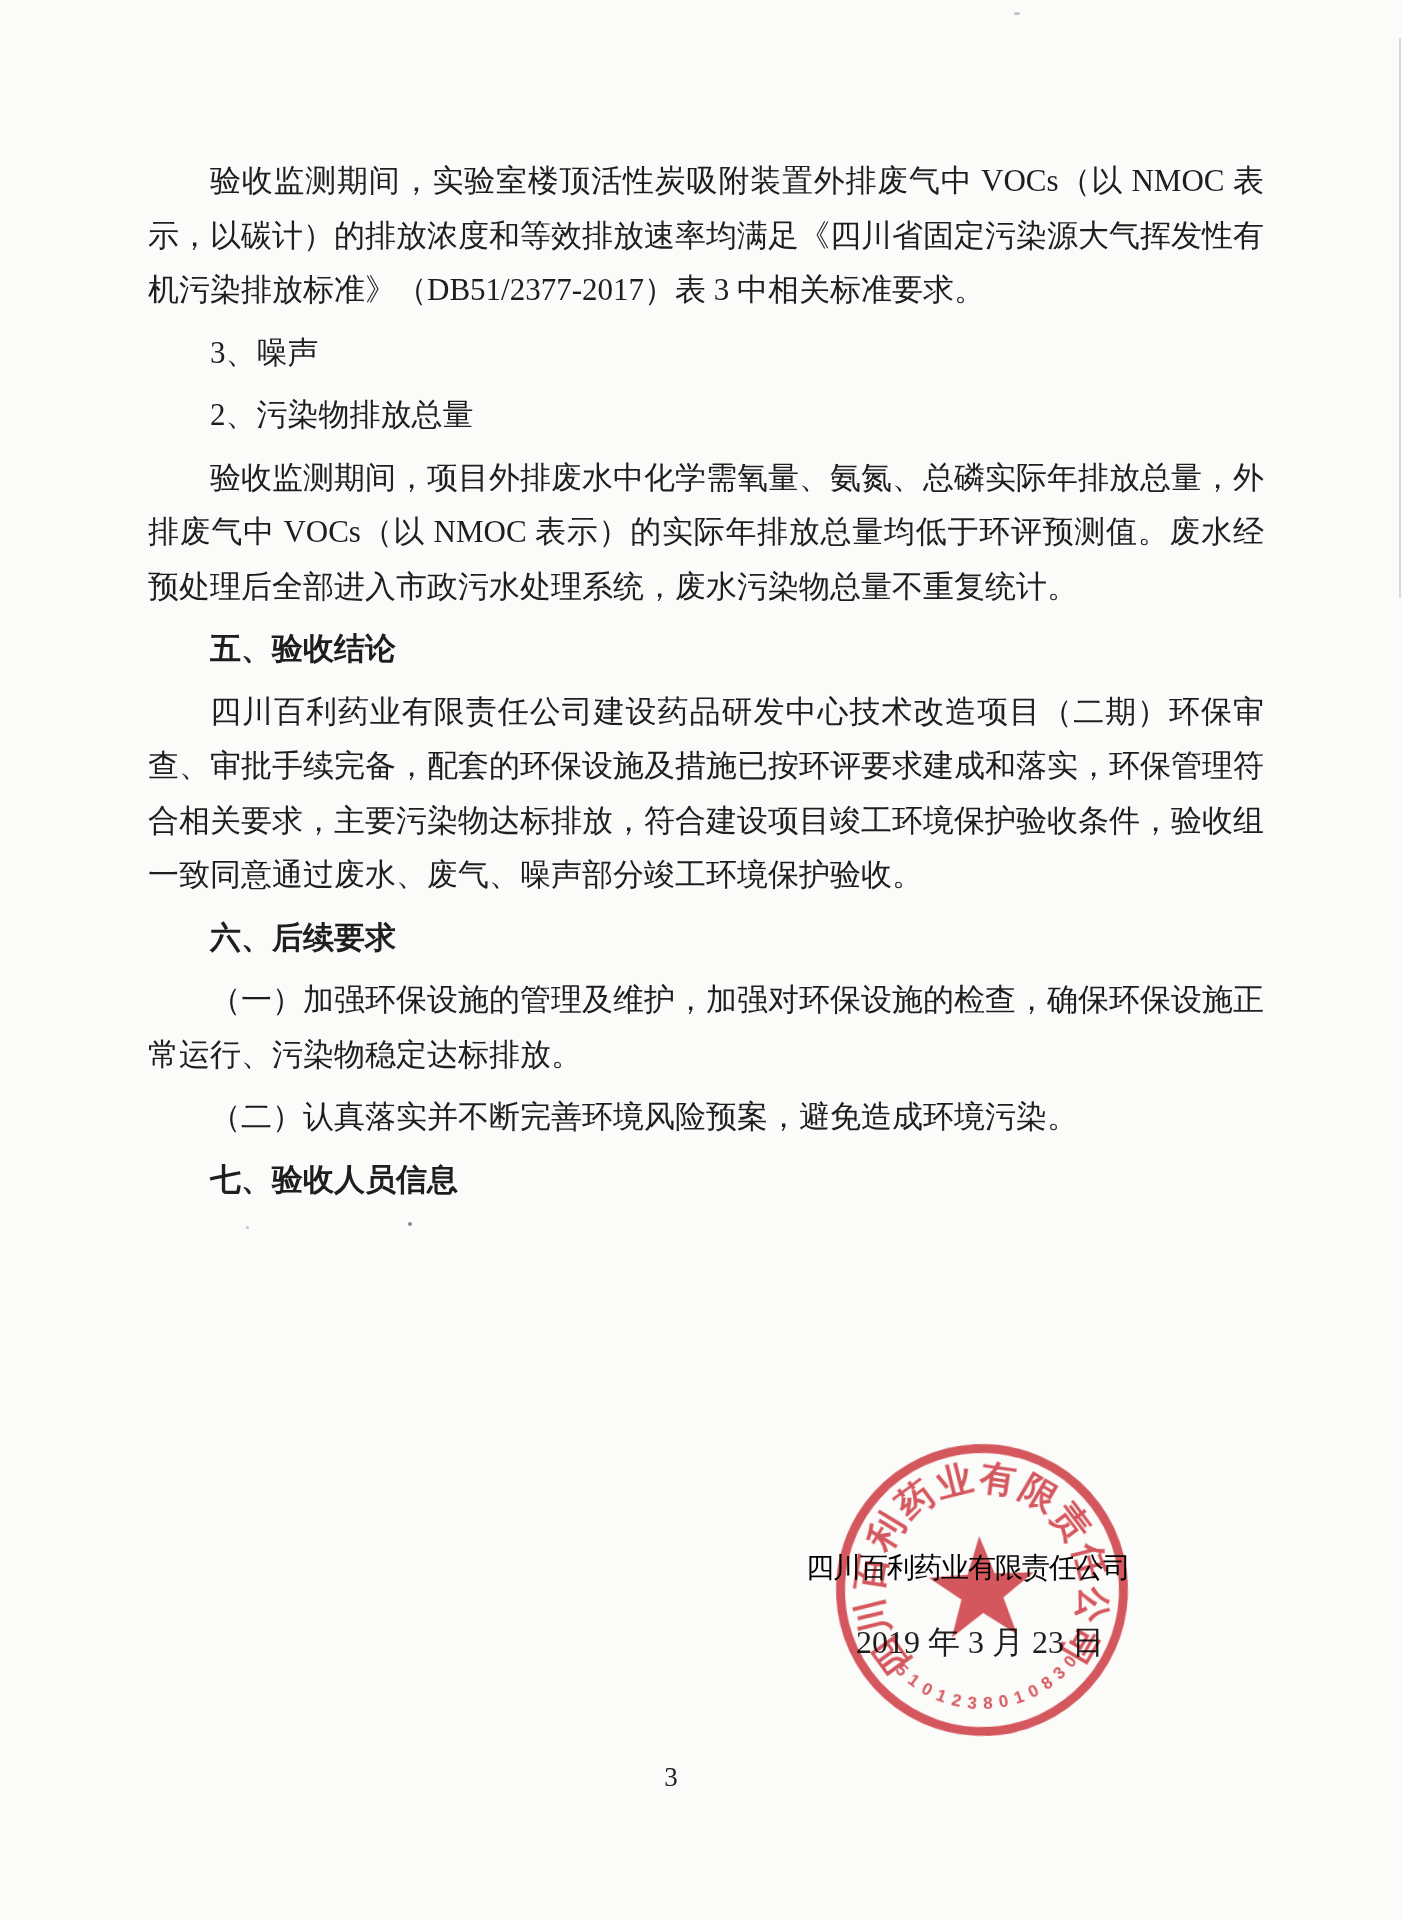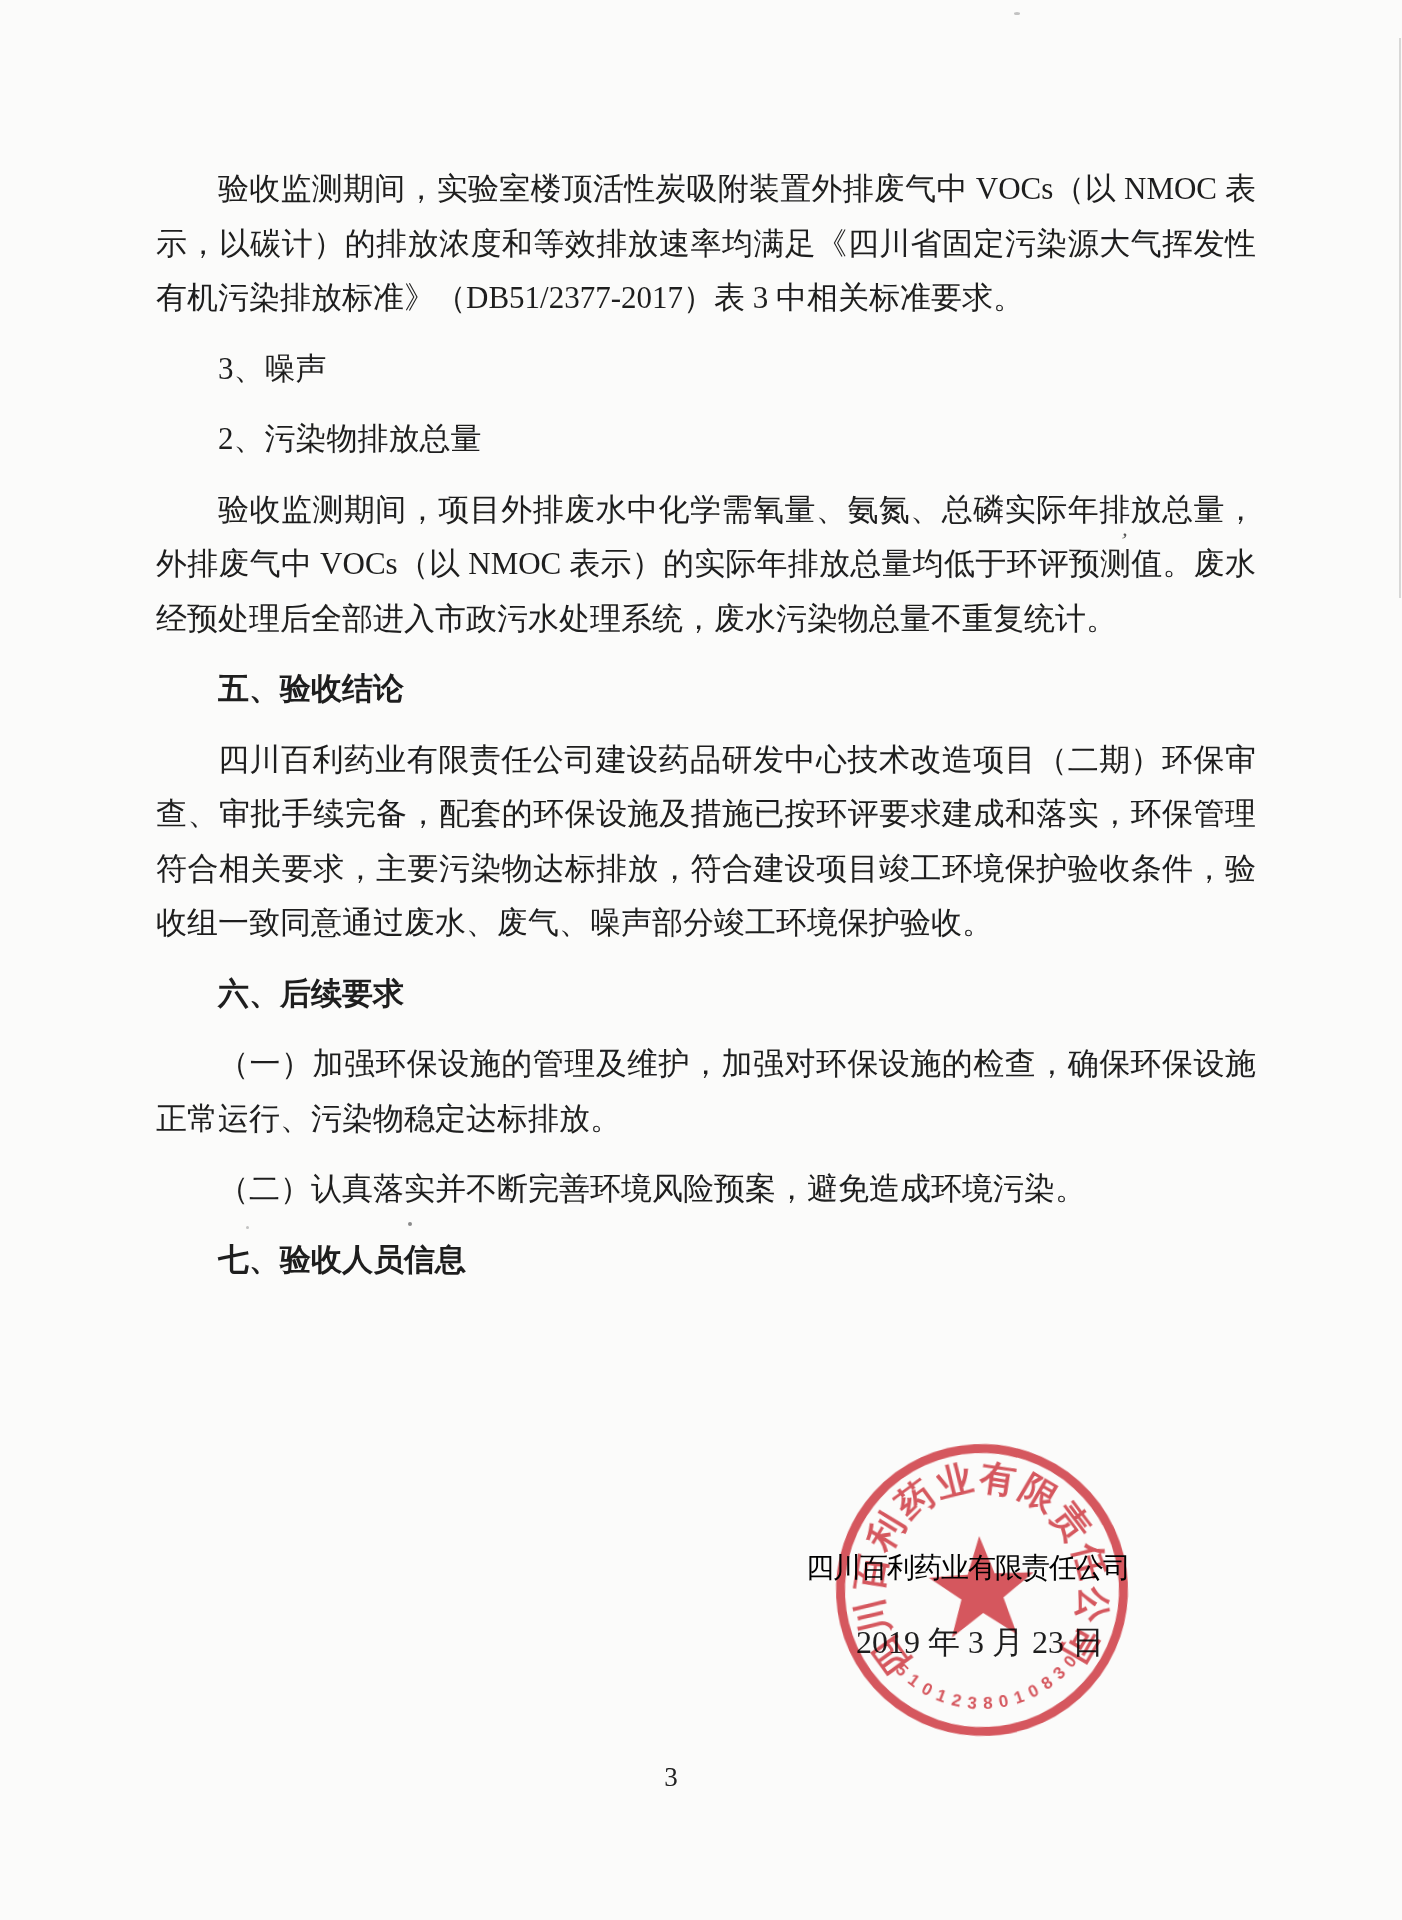--- a/index.html
+++ b/index.html
@@ -10,21 +10,21 @@
     overflow:hidden;
     font-family:"Liberation Serif","DejaVu Serif",serif;
   }
   
   .body-text{
     position:absolute;left:140px;top:146px;width:1132px;
     font-size:31px;line-height:54.5px;
     color:#1e1e1e;
     text-align:justify;
   }
-  .body-text p{margin:16px;text-indent:2em;}
+  .body-text p{margin:8px;text-indent:2em;}
   .body-text p.head{
     font-weight:700;
     font-family:Liberation Sans, sans-serif;
     text-align:left;
   }
   
   .sig-company{
     position:absolute;left:806px;top:1549px;
     font-size:28px;color:#000000;letter-spacing:-1px;
     white-space:nowrap;

